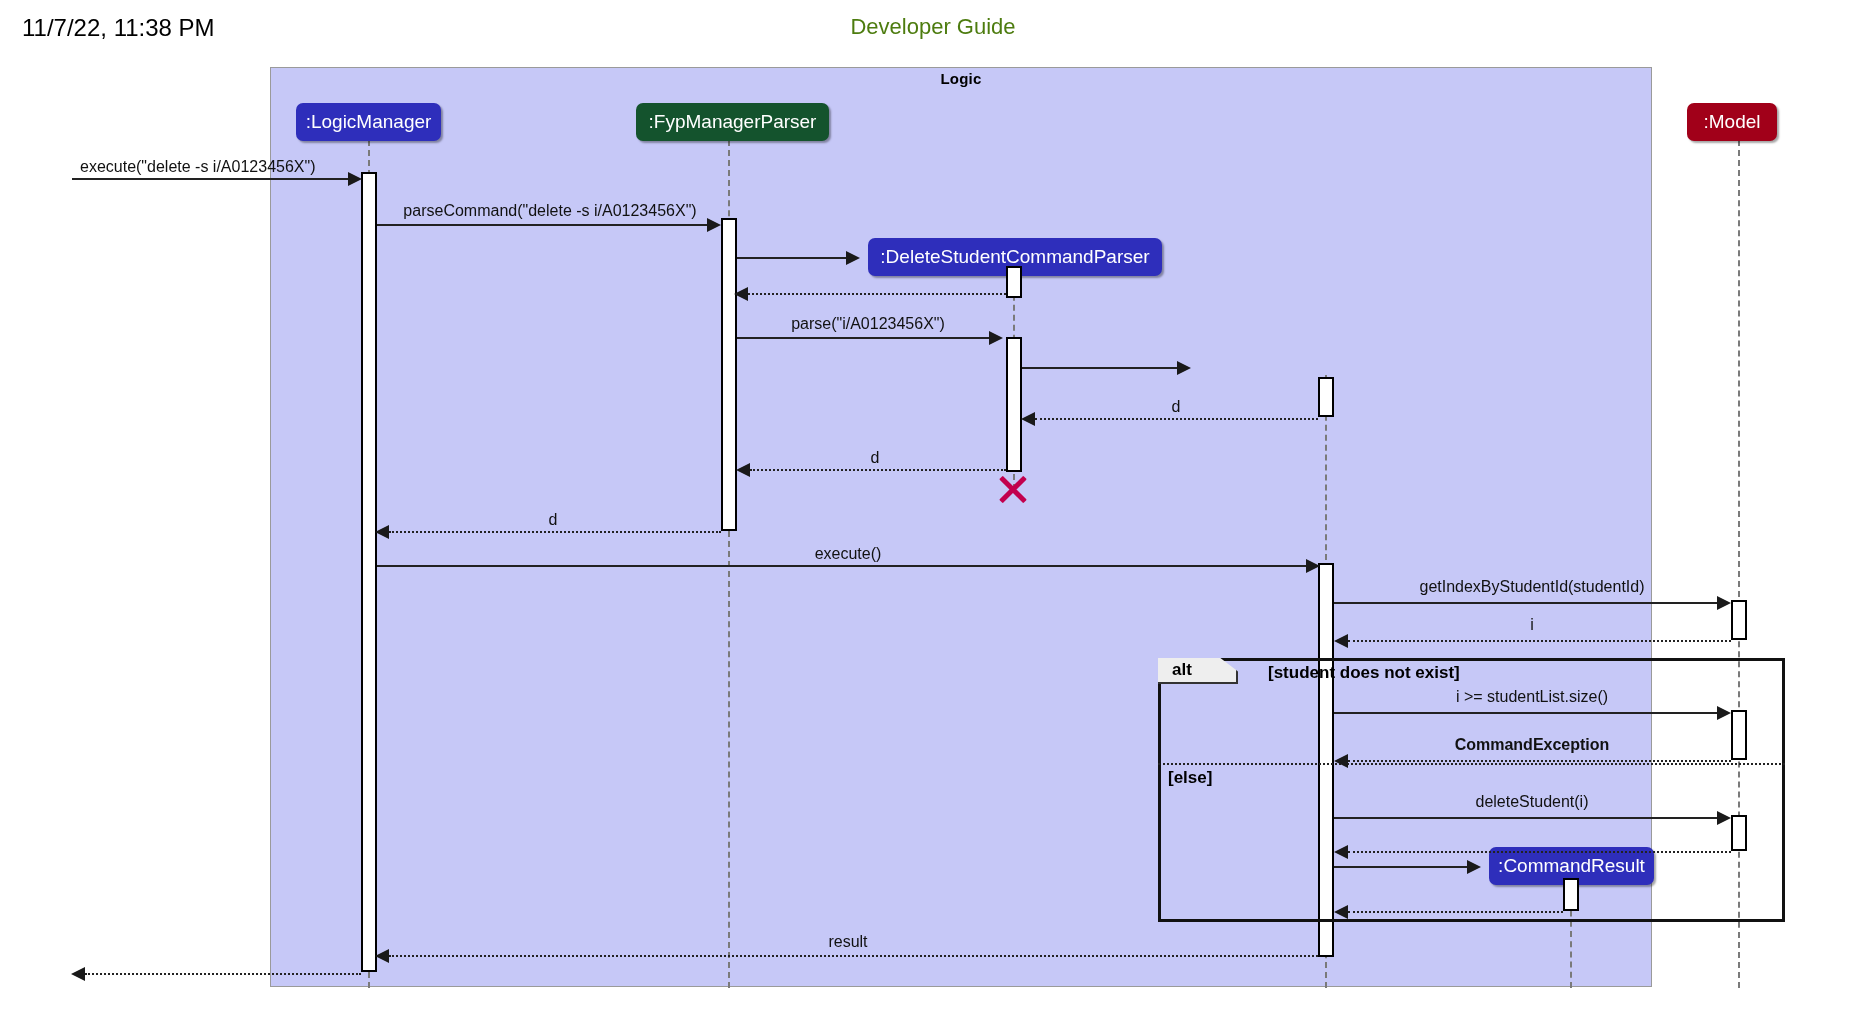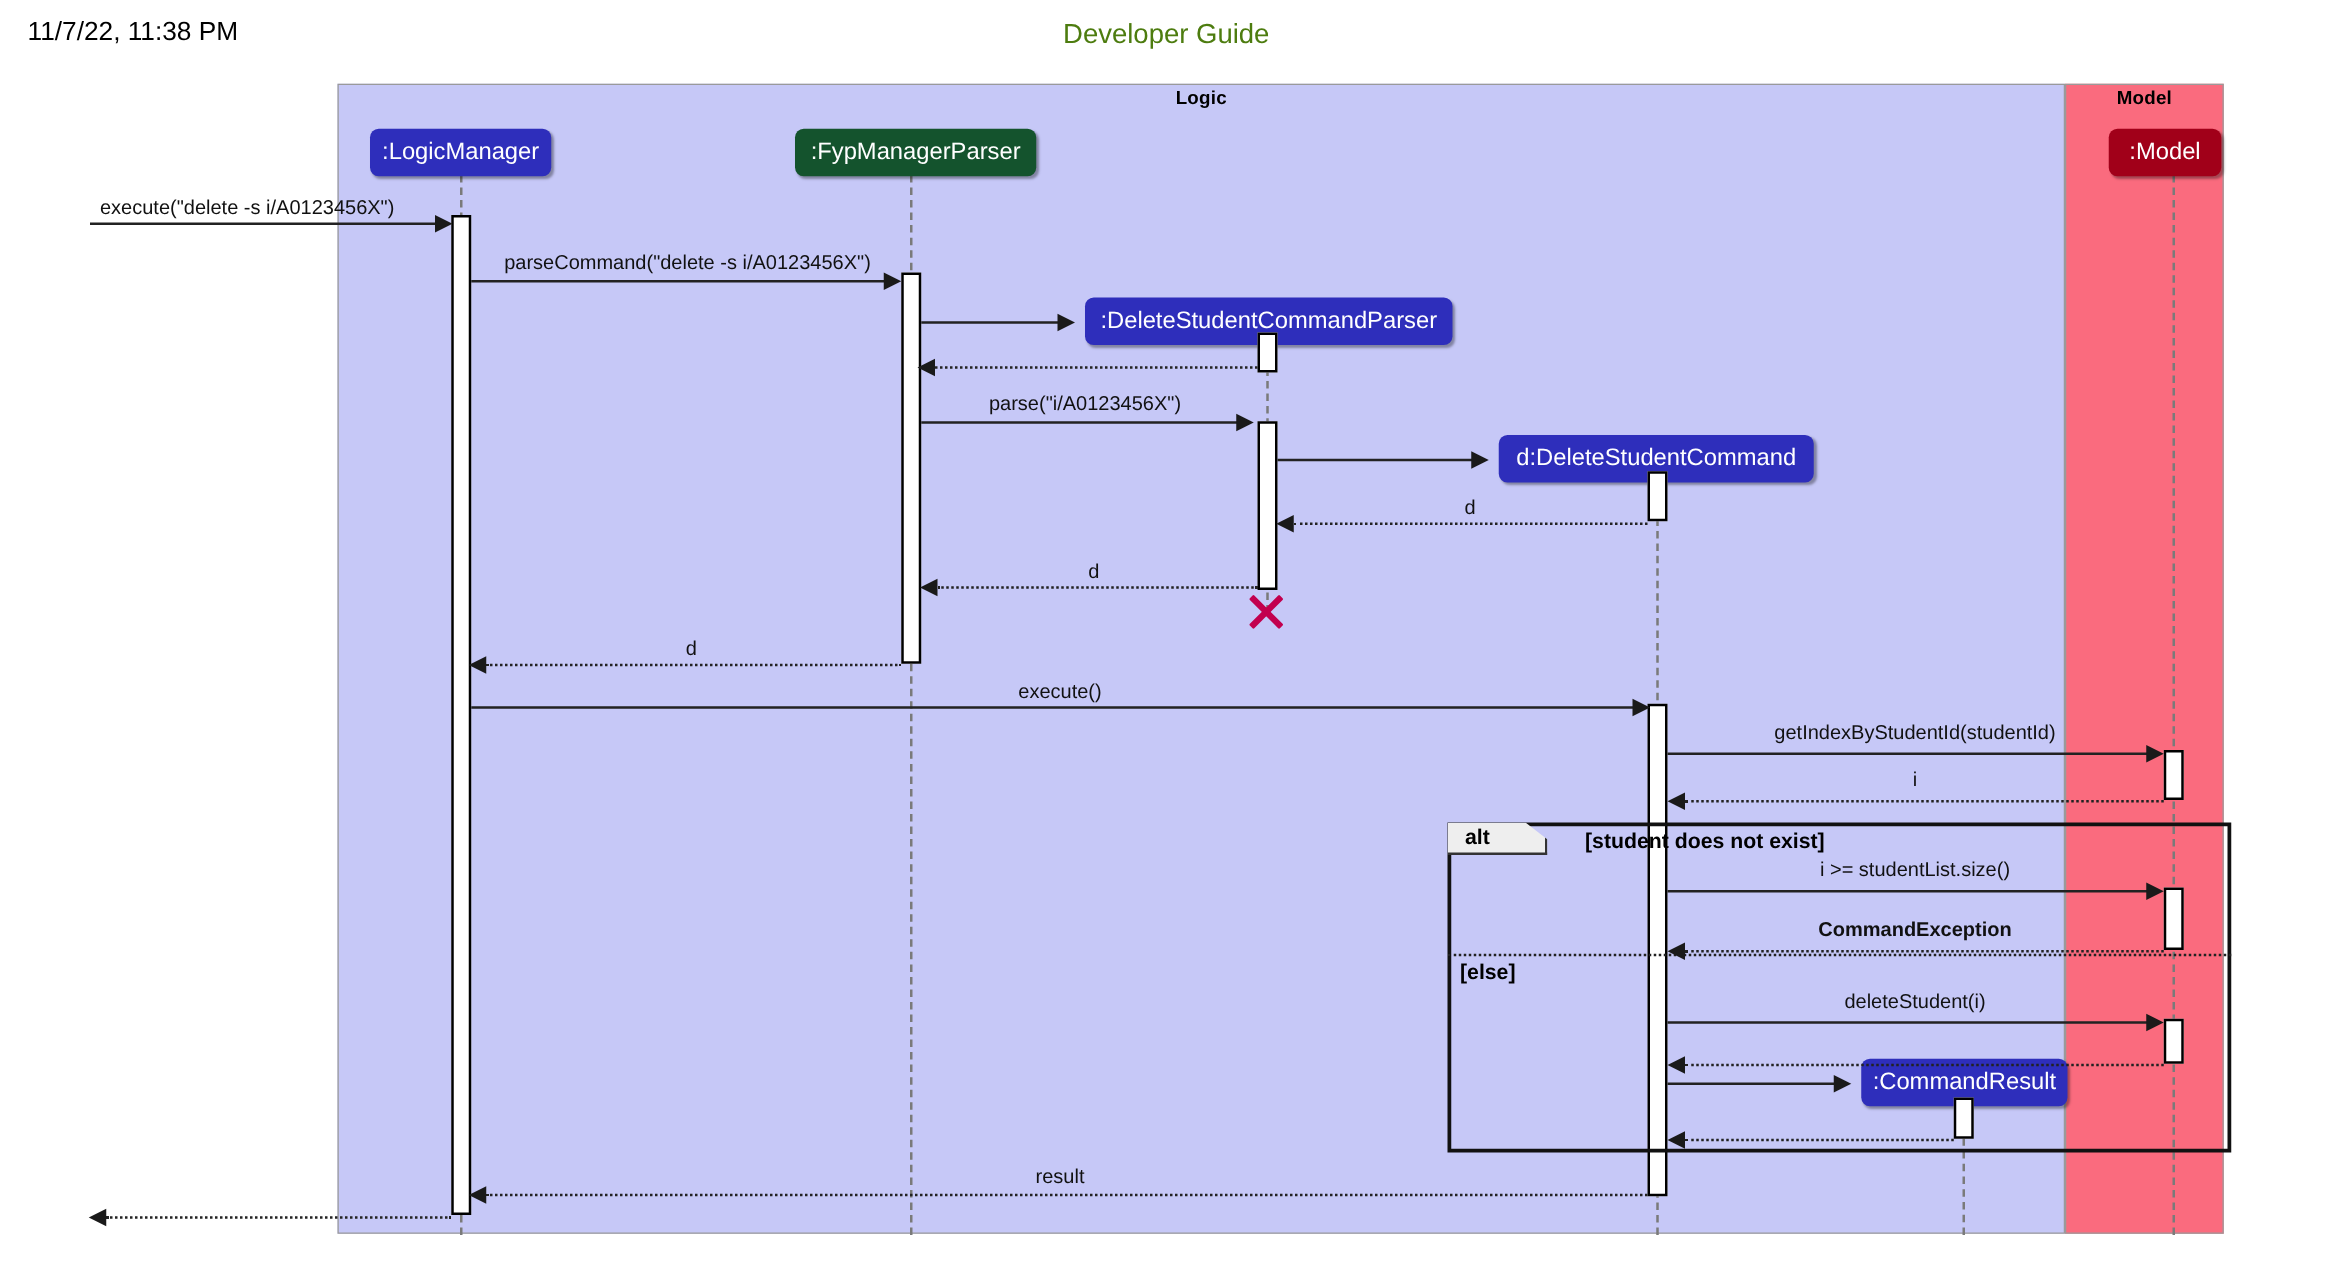--- a/index.html
+++ b/index.html
@@ -19,21 +19,21 @@
     position: absolute;
     left: 0;
     top: 0;
     width: 1866px;
     height: 58px;
   }
   #doc-timestamp {
     position: absolute;
     left: 22px;
     top: 14px;
-    font-size: 21px;
+    font-size: 24px;
     color: #000;
     white-space: nowrap;
   }
   #doc-title {
     position: absolute;
     left: 0;
     top: 14px;
     width: 1866px;
     text-align: center;
     font-size: 22px;
@@ -184,46 +184,40 @@
   <div id="doc-timestamp">11/7/22, 11:38 PM</div>
   <div id="doc-title">Developer Guide</div>
 </div>
 
 <div id="diagram">
 
   <div class="group-box" style="left:270px; top:67px; width:1382px; height:920px; background:#c6c8f7;">
     <div class="group-title">Logic</div>
   </div>
 
-  <div class="group-box" style="left:1652px; top:67px; width:127px; height:920px; background:#fa6b7e;">
-    <div class="group-title">Model</div>
-  </div>
 
   <div class="lifeline" style="left:368px; top:140px; height:848px;"></div>
   <div class="lifeline" style="left:728px; top:140px; height:848px;"></div>
   <div class="lifeline" style="left:1013px; top:265px; height:225px;"></div>
   <div class="lifeline" style="left:1325px; top:375px; height:613px;"></div>
   <div class="lifeline" style="left:1570px; top:880px; height:108px;"></div>
   <div class="lifeline" style="left:1738px; top:140px; height:848px;"></div>
 
   <div class="participant" style="left:296px; top:103px; width:145px; height:38px; background:#2e2ebb;">
     <span>:LogicManager</span>
   </div>
 
   <div class="participant" style="left:636px; top:103px; width:193px; height:38px; background:#14532d;">
     <span>:FypManagerParser</span>
   </div>
 
   <div class="participant" style="left:868px; top:238px; width:294px; height:38px; background:#2e2ebb;align-items:center;">
     <span>:DeleteStudentCommandParser</span>
   </div>
 
-  <div class="participant" style="left:1199px; top:348px; width:252px; height:38px; background:#2e2ebb;">
-    <span>d:DeleteStudentCommand</span>
-  </div>
 
   <div class="participant" style="left:1489px; top:847px; width:165px; height:38px; background:#2e2ebb;">
     <span>:CommandResult</span>
   </div>
 
   <div class="participant" style="left:1687px; top:103px; width:90px; height:38px; background:#a10019;">
     <span>:Model</span>
   </div>
 
   <div class="activation" style="left:361px; top:172px; width:16px; height:800px;"></div>

